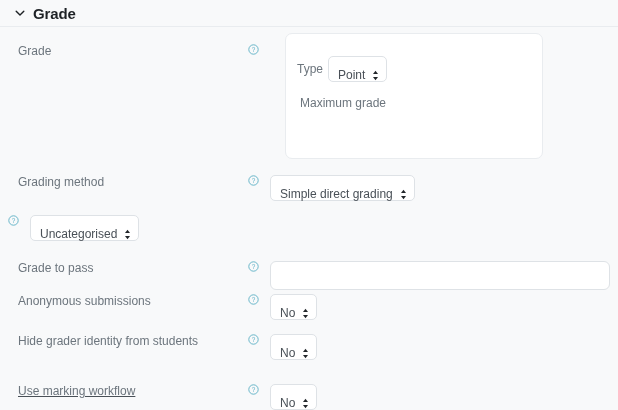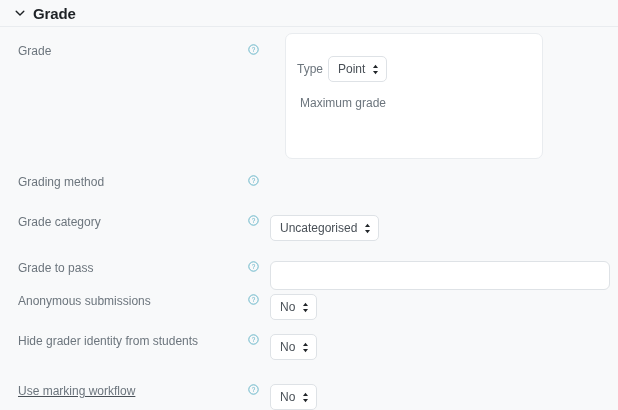--- a/index.html
+++ b/index.html
@@ -114,21 +114,21 @@
     position: absolute;
     left: 14px;
     top: 62px;
     font-size: 12px;
     color: #6c757d;
   }
 
   
   .select {
     display: inline-flex;
-    align-items: center;
+    align-items: flex-end;
     justify-content: space-between;
     height: 26px;
     box-sizing: border-box;
     background: #ffffff;
     border: 1px solid #dee2e6;
     border-radius: 5px;
     padding: 0 7px 0 9px;
     font-size: 12px;
     color: #495057;
     cursor: pointer;
@@ -223,24 +223,34 @@
 <div class="form-row" style="top:175px;">
   <div class="row-label">Grading method</div>
   <div class="help-cell">
     <span class="help-icon">
       <svg width="11" height="11" viewBox="0 0 11 11" aria-hidden="true">
         <circle cx="5.5" cy="5.5" r="4.7" fill="none" stroke="#5aafc4" stroke-width="0.9"></circle>
         <text x="5.5" y="8.1" text-anchor="middle" font-family="Liberation Sans, sans-serif" font-size="6.4" fill="#5aafc4">?</text>
       </svg>
     </span>
   </div>
+  <div class="control-cell">
+    <span class="select">
+      <span class="sel-text">Simple direct grading</span>
+      <span class="sel-arrows">
+        <svg width="7" height="11" viewBox="0 0 7 11" aria-hidden="true">
+          <path d="M3.5 0.8 L6 4 L1 4 Z" fill="#212529"></path>
+          <path d="M3.5 10.2 L6 7 L1 7 Z" fill="#212529"></path>
+        </svg>
+      </span>
+    </span>
+  </div>
 </div>
 
 <div class="form-row" style="top:215px;">
-  <div class="row-label">Grade category</div>
   <div class="help-cell">
     <span class="help-icon">
       <svg width="11" height="11" viewBox="0 0 11 11" aria-hidden="true">
         <circle cx="5.5" cy="5.5" r="4.7" fill="none" stroke="#5aafc4" stroke-width="0.9"></circle>
         <text x="5.5" y="8.1" text-anchor="middle" font-family="Liberation Sans, sans-serif" font-size="6.4" fill="#5aafc4">?</text>
       </svg>
     </span>
   </div>
   <div class="control-cell">
     <span class="select">

